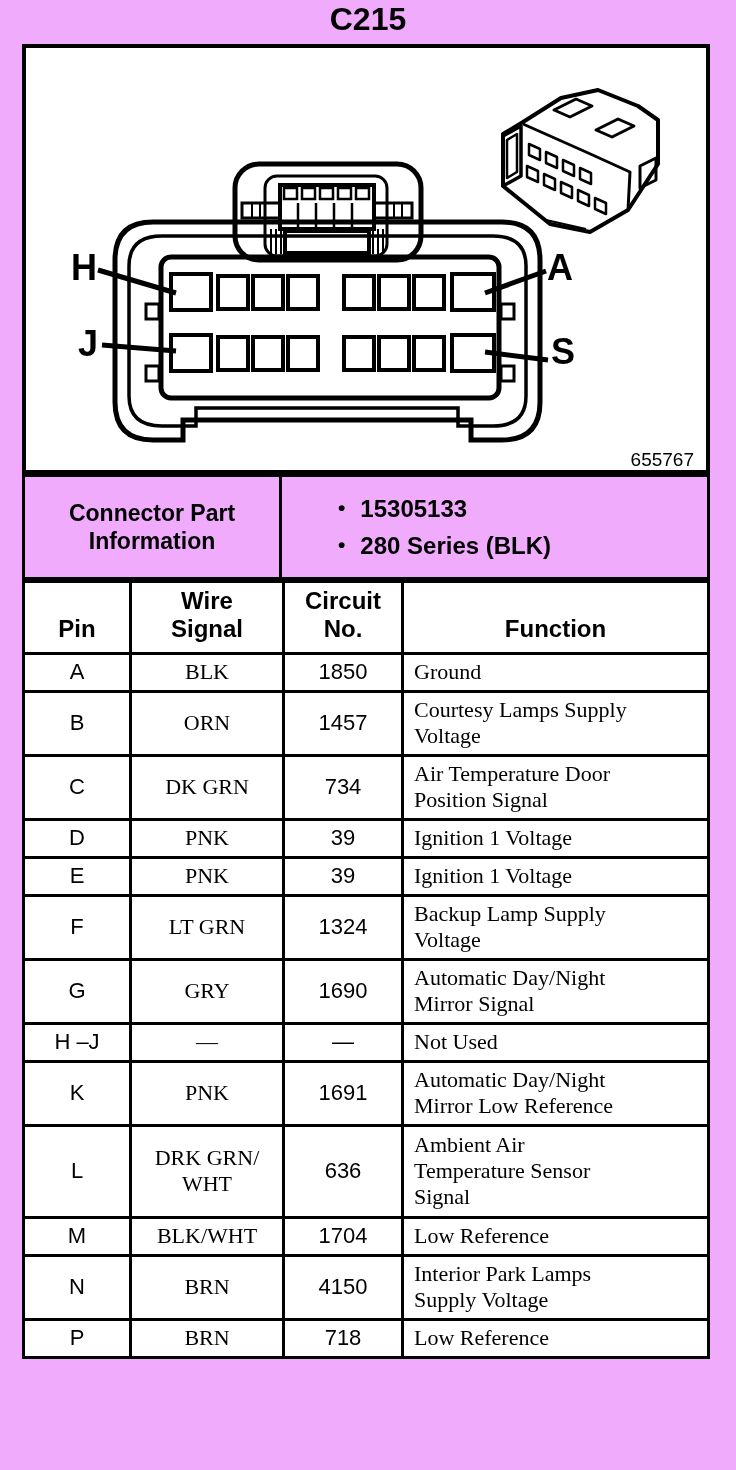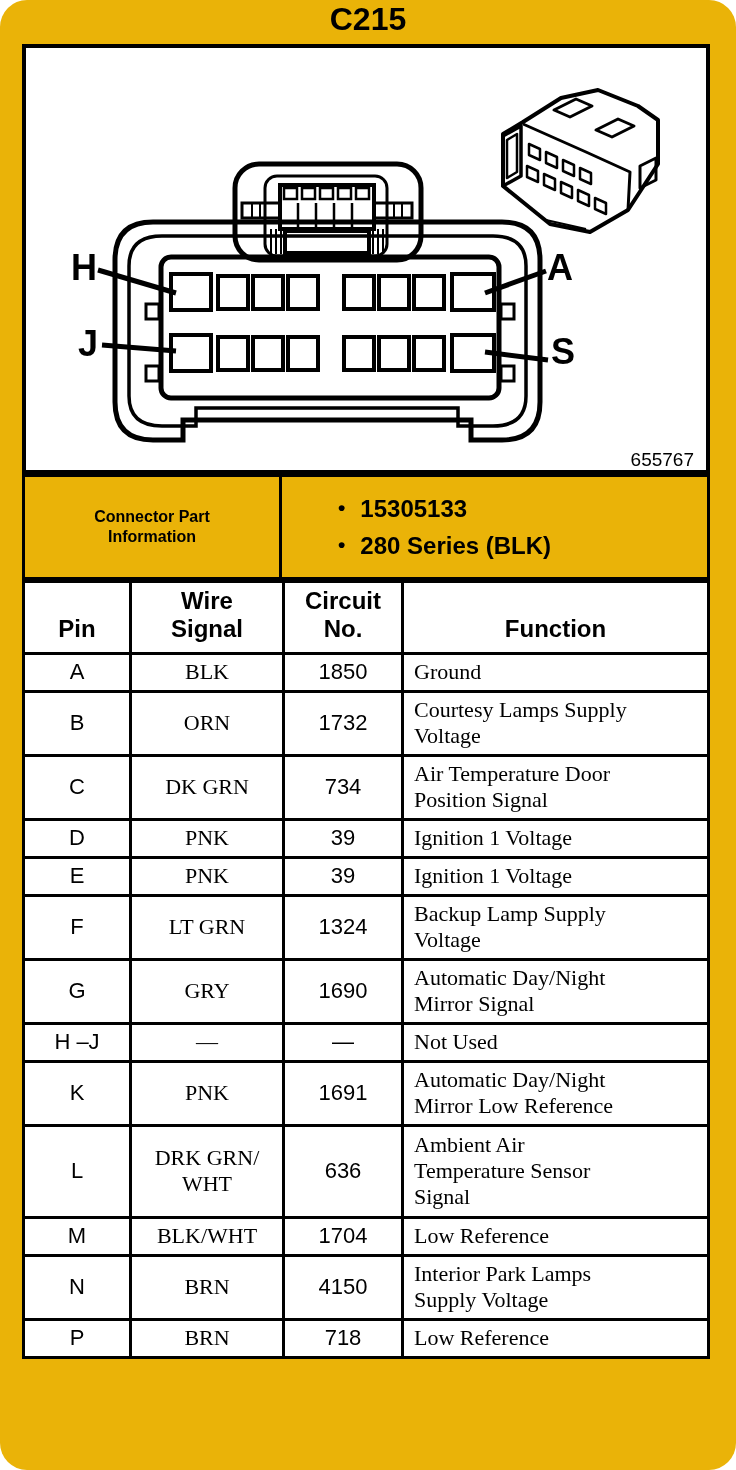--- a/index.html
+++ b/index.html
@@ -1,26 +1,26 @@
 <!DOCTYPE html>
 <html><head>
 <meta charset="utf-8">
 <style>
   html,body{margin:0;padding:0;background:#ffffff;}
   body{width:736px;height:1470px;position:relative;font-family:"Liberation Sans",sans-serif;color:#000;}
-  .sheet{position:absolute;inset:0;background:#eab308;border-radius:27px;}
+  .sheet{position:absolute;inset:0;background:#f0abfc;}
   .page-title{position:absolute;top:1px;left:0;width:100%;text-align:center;
     font-size:32px;font-weight:bold;letter-spacing:0px;}
   .stack{position:absolute;left:22px;top:44px;width:688px;}
   .figure-box{box-sizing:border-box;border:4px solid #000;height:430px;position:relative;background:#fff;}
   .figure-box svg{display:block;}
   
   .part-info{box-sizing:border-box;display:grid;grid-template-columns:257px 1fr;border:3px solid #000;height:106px;}
   .pi-left{border-right:3px solid #000;display:flex;align-items:center;justify-content:center;
-    text-align:center;font-weight:bold;font-size:16px;line-height:1.22;padding:4px 26px;}
+    text-align:center;font-weight:bold;font-size:23px;line-height:1.22;padding:4px 26px;}
   .pi-right{display:flex;flex-direction:column;justify-content:center;padding-left:56px;gap:7px;
     font-weight:bold;font-size:24px;}
   .pi-item{display:flex;gap:15px;align-items:flex-start;line-height:1.22;}
   .pi-bullet{font-size:21px;line-height:1.35;}
   
   table.pin-table{border-collapse:collapse;table-layout:fixed;width:688px;background:#fff;}
   .pin-table th,.pin-table td{border:3px solid #000;overflow:hidden;}
   .pin-table th{font-size:24px;font-weight:bold;vertical-align:bottom;padding:4px 4px 8px;text-align:center;line-height:1.18;margin-left:8px;}
   .pin-table thead tr{height:68px;}
   .pin-table td{font-size:22px;vertical-align:middle;text-align:center;padding:2px 4px;line-height:1.2;}
@@ -197,21 +197,21 @@
       <tbody>
         <tr class="h1">
           <td class="c-pin">A</td>
           <td class="c-wire">BLK</td>
           <td class="c-circ">1850</td>
           <td class="c-func">Ground</td>
         </tr>
         <tr class="h2">
           <td class="c-pin">B</td>
           <td class="c-wire">ORN</td>
-          <td class="c-circ">1732</td>
+          <td class="c-circ">1457</td>
           <td class="c-func">Courtesy Lamps Supply
 Voltage</td>
         </tr>
         <tr class="h2">
           <td class="c-pin">C</td>
           <td class="c-wire">DK GRN</td>
           <td class="c-circ">734</td>
           <td class="c-func">Air Temperature Door
 Position Signal</td>
         </tr>

